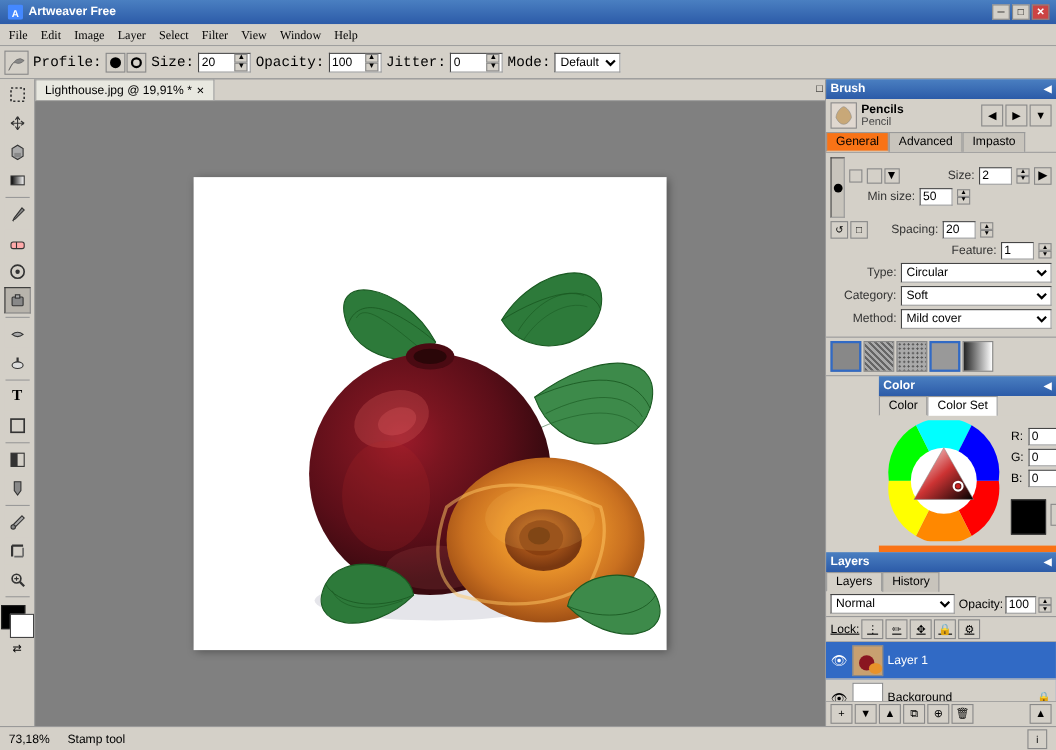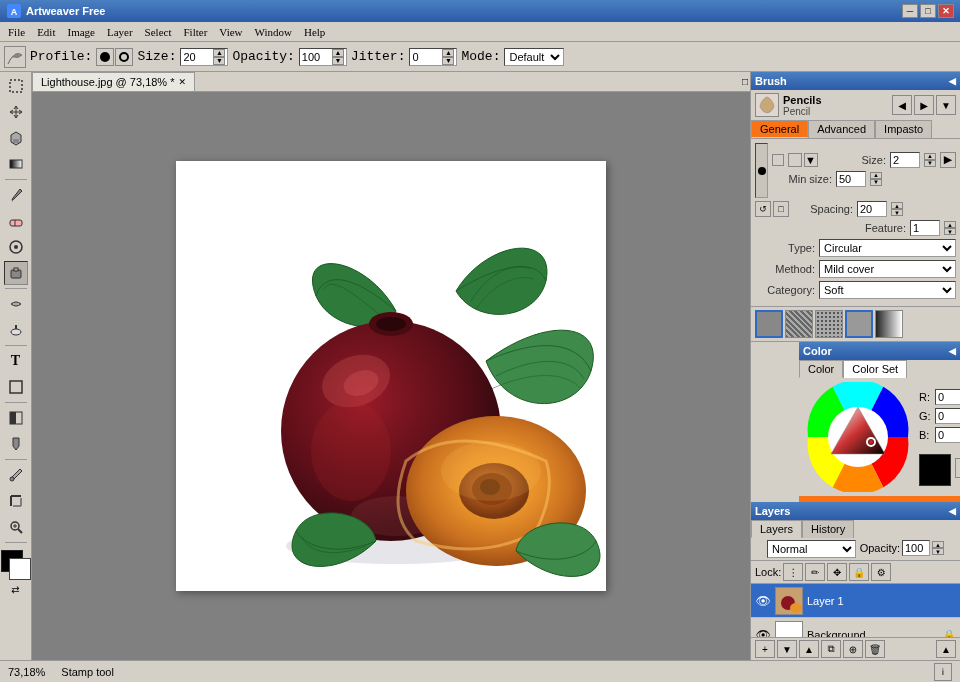--- a/index.html
+++ b/index.html
@@ -317,34 +317,34 @@
       font-size: 11px;
       cursor: pointer;
       border: 1px solid #999;
       border-bottom: none;
       background: #c8c4bc;
     }
     .layers-tab.active { background: #d4d0c8; border-bottom: 1px solid #d4d0c8; }
 
     .layers-toolbar {
       display: flex;
-      align-items: flex-start;
-      padding: 2px 16px;
+      align-items: flex-end;
+      padding: 2px 4px;
       gap: 4px;
       border-bottom: 1px solid #999;
     }
     .layers-select { border: 1px inset #999; background: white; height: 18px; font-size: 11px; outline: none; flex: 1; }
     .layers-opacity {
       display: flex; align-items: center; gap: 2px; font-size: 11px;
     }
     .lo-value { border: 1px inset #999; background: white; height: 16px; width: 28px; display: flex; align-items: center; padding: 0 2px; font-size: 11px; }
 
     .layers-lock {
       display: flex; align-items: center; gap: 2px; padding: 2px 4px;
-      font-size: 11px; border-bottom: 1px solid #999;
+      font-size: 11px; border-bottom: 1px solid #999; text-decoration: underline;
     }
     .lock-btn { width: 20px; height: 18px; border: 1px solid #888; background: #d4d0c8; cursor: pointer; display: flex; align-items: center; justify-content: center; font-size: 10px; }
 
     .layers-list { flex: 1; overflow-y: auto; background: #d4d0c8; }
     .layer-row {
       display: flex;
       align-items: center;
       gap: 4px;
       padding: 2px 4px;
       border-bottom: 1px solid #bbb;
@@ -565,21 +565,21 @@
       <div style="width:22px;height:22px;background:black;border:1px solid #222;position:absolute;top:0;left:0;"></div>
       <div style="width:22px;height:22px;background:white;border:1px solid #444;position:absolute;top:8px;left:8px;"></div>
     </div>
     <div style="font-size:10px;cursor:pointer;margin-top:2px;">⇄</div>
   </div>
 
   <div id="canvas-area">
 
     <div id="doc-tab">
       <div class="doc-tab-item">
-        <span>Lighthouse.jpg @ 73,18% *</span>
+        <span>Lighthouse.jpg @ 19,91% *</span>
         <span class="doc-tab-close">✕</span>
       </div>
       <span style="flex:1;"></span>
       <span class="doc-tab-restore">□</span>
     </div>
 
     <div id="canvas-viewport">
       <div id="canvas-paper">
         
         <svg width="430" height="430" viewBox="0 0 430 430">
@@ -741,34 +741,34 @@
         <div class="bs-row">
           <span class="bs-label">Type:</span>
           <select class="bs-select">
             <option>Circular</option>
             <option>Square</option>
             <option>Custom</option>
           </select>
         </div>
 
         <div class="bs-row">
+          <span class="bs-label">Category:</span>
+          <select class="bs-select">
+            <option>Soft</option>
+            <option>Hard</option>
+            <option>Medium</option>
+          </select>
+        </div>
+
+        <div class="bs-row">
           <span class="bs-label">Method:</span>
           <select class="bs-select">
             <option>Mild cover</option>
             <option>Full cover</option>
             <option>Transparent</option>
-          </select>
-        </div>
-
-        <div class="bs-row">
-          <span class="bs-label">Category:</span>
-          <select class="bs-select">
-            <option>Soft</option>
-            <option>Hard</option>
-            <option>Medium</option>
           </select>
         </div>
       </div>
 
       <div class="brush-textures">
         <div class="brush-texture t1 selected" style="background:#888;"></div>
         <div class="brush-texture t2"></div>
         <div class="brush-texture t3" style="background:radial-gradient(circle, #555 1px, transparent 1px) 0 0 / 4px 4px #aaa;"></div>
         <div class="brush-texture t4" style="background:#999;border:2px solid #316ac5;"></div>
         <div class="brush-texture" style="background:linear-gradient(to right, #222, #fff);"></div>

